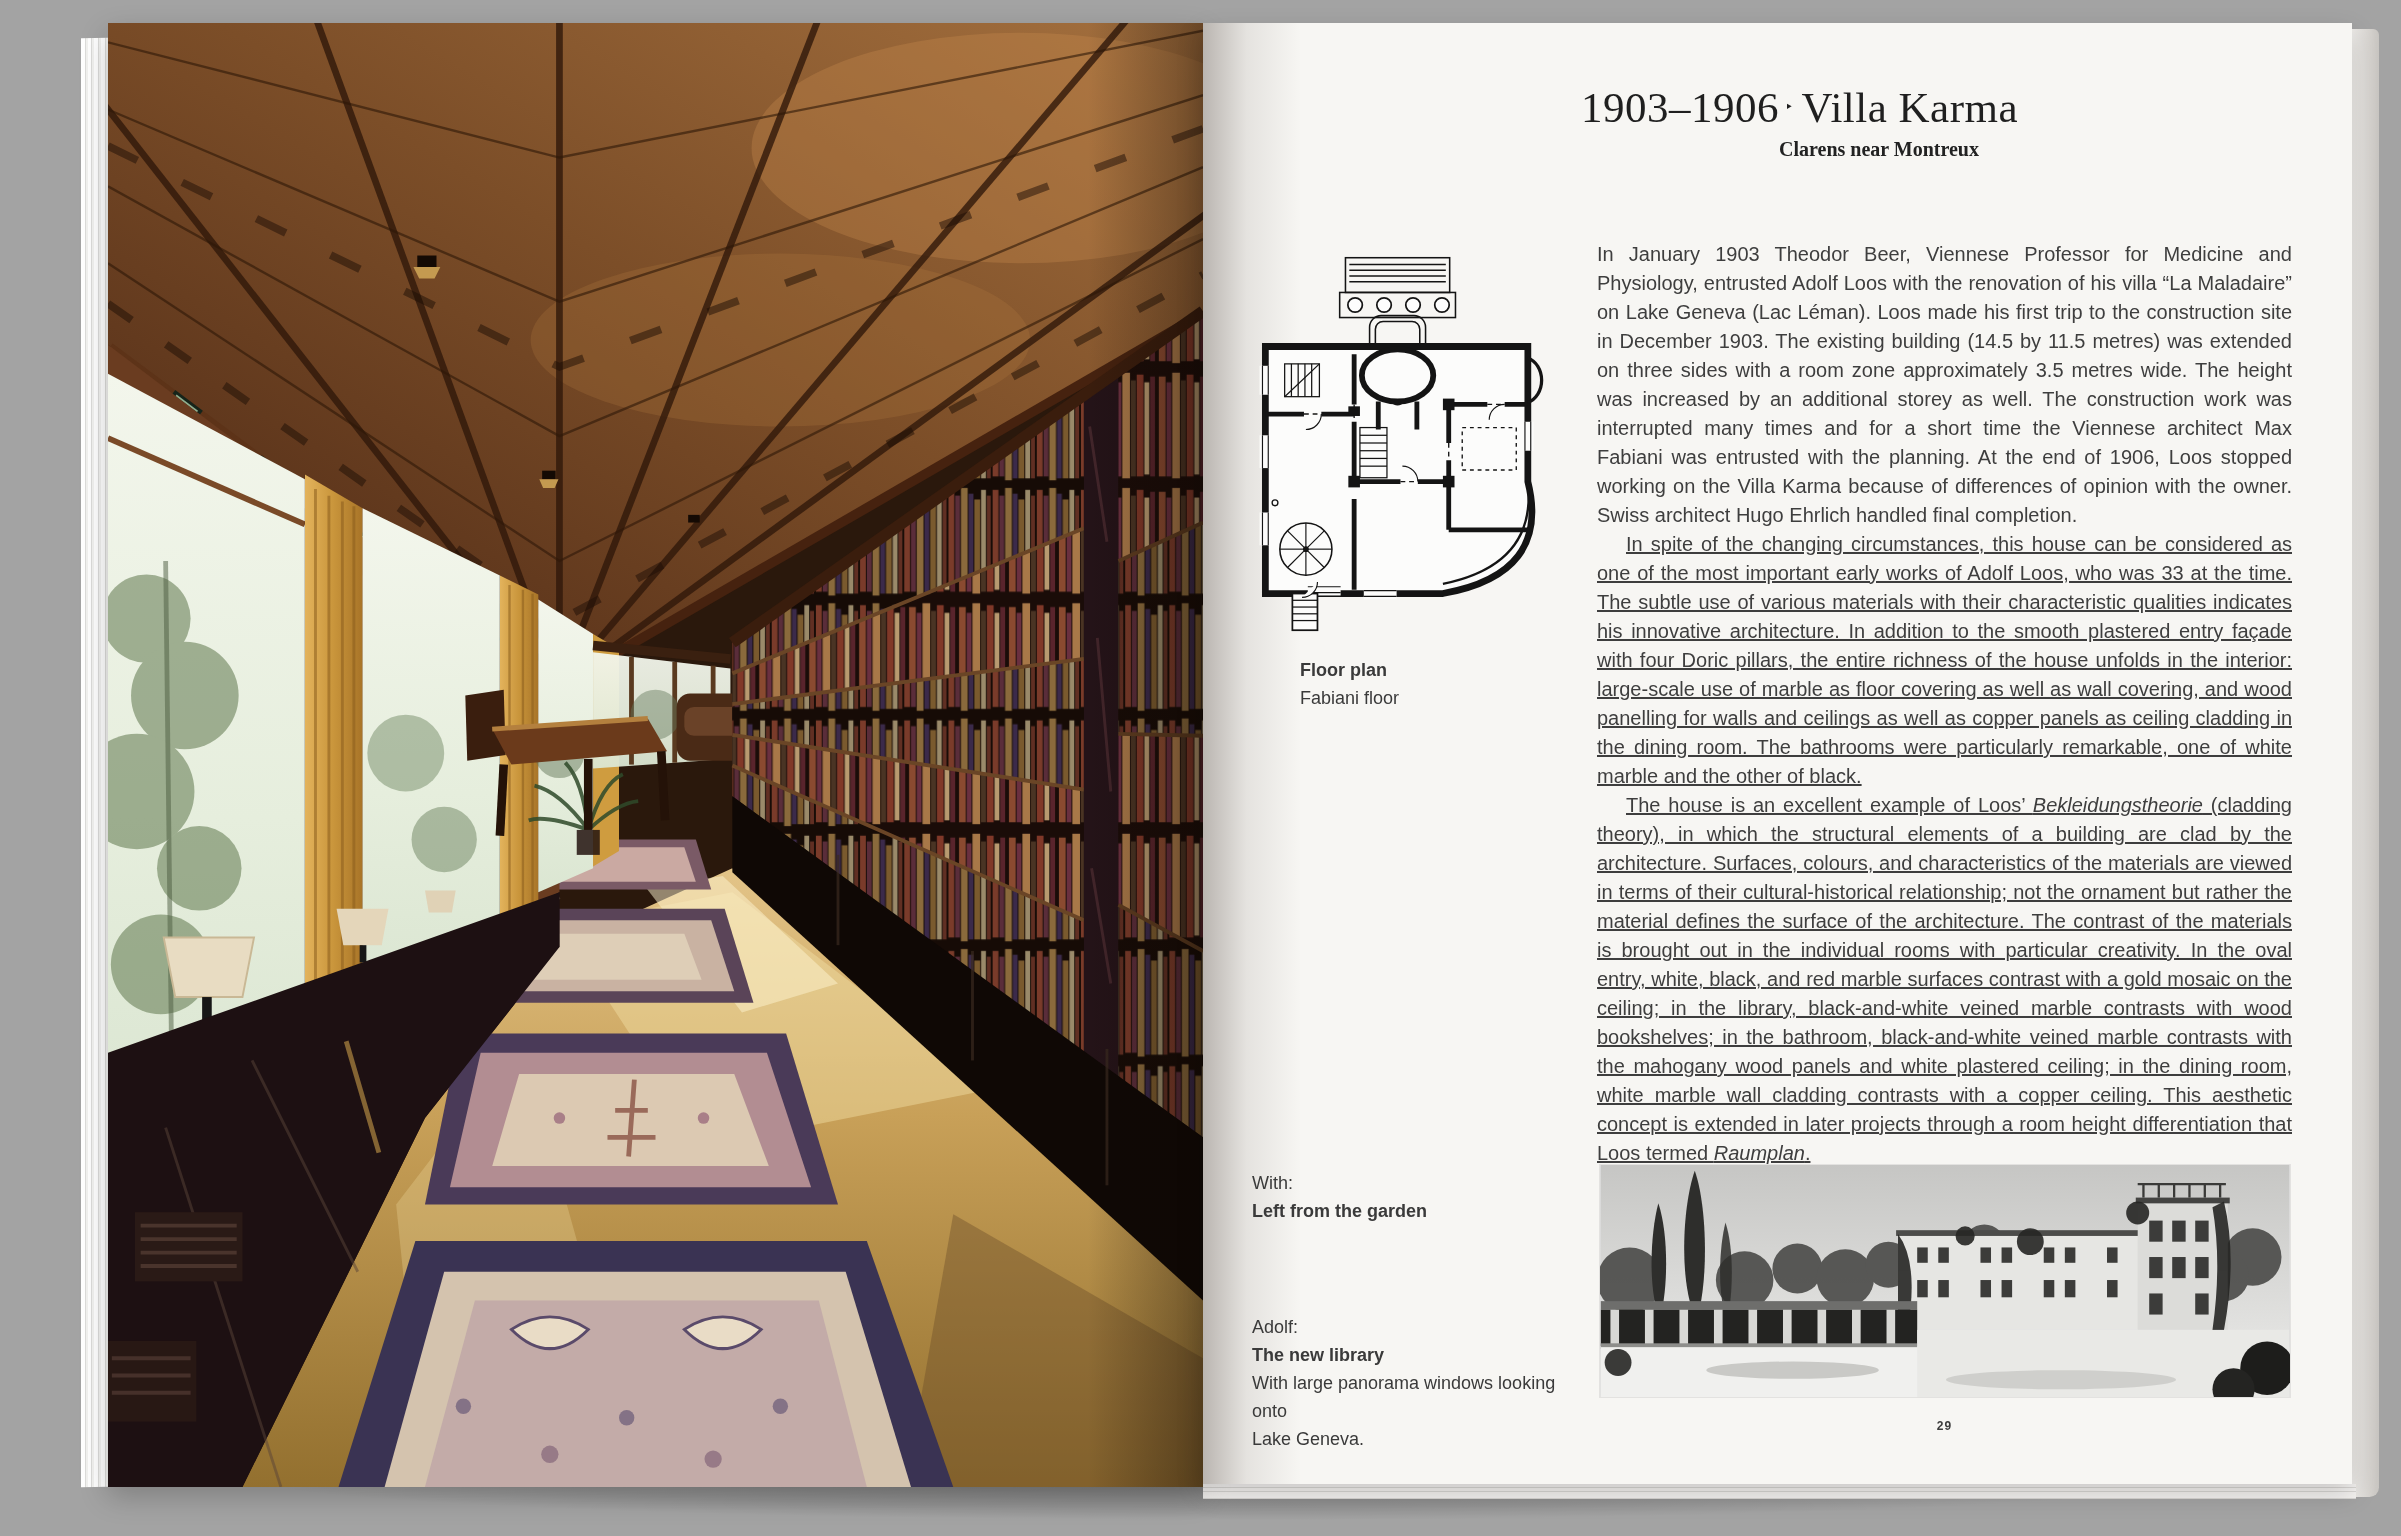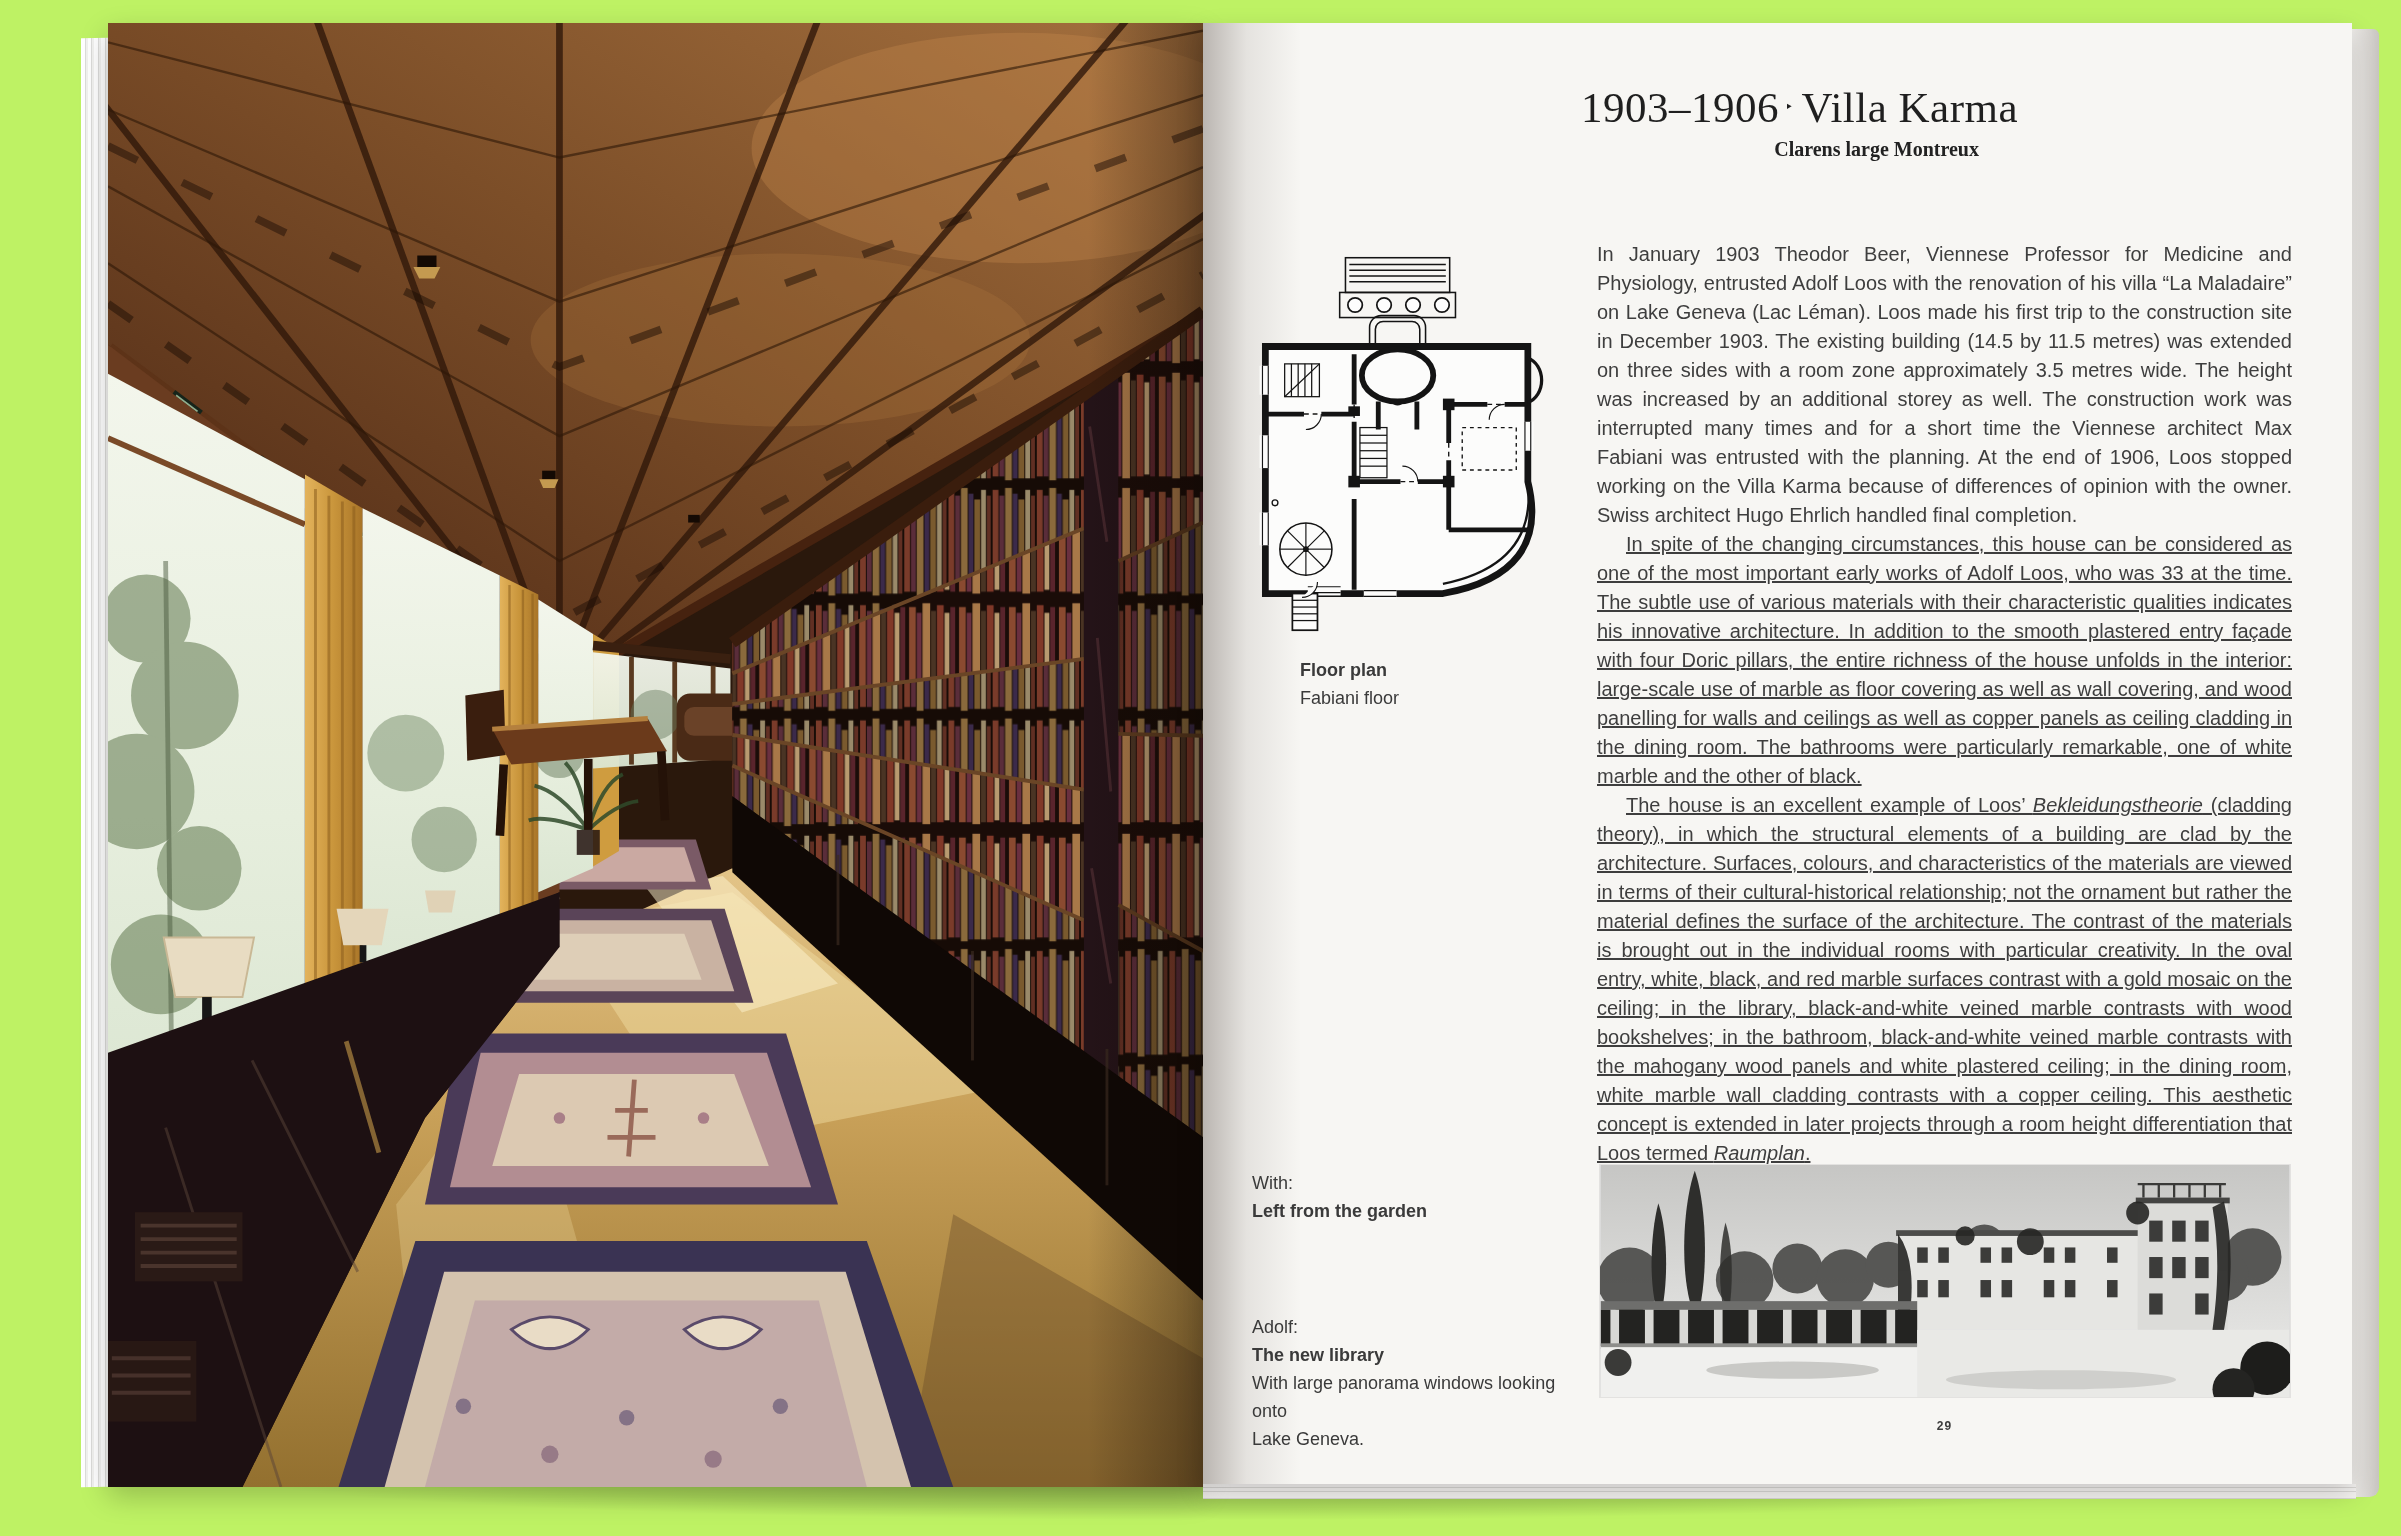--- a/index.html
+++ b/index.html
@@ -1,16 +1,16 @@
 <!DOCTYPE html>
 <html><head>
 <meta charset="utf-8">
 <style>
   html,body{margin:0;padding:0;background:#ffffff;}
-  #screen{position:relative;width:2402px;height:1536px;background:#bef264;overflow:hidden;
+  #screen{position:relative;width:2402px;height:1536px;background:#a3a3a3;overflow:hidden;
           font-family:"Liberation Sans",sans-serif;}
   .abs{position:absolute;}
 
   
   .book-shadow{left:86px;top:1478px;width:2286px;height:54px;
     background:radial-gradient(ellipse 55% 100% at 50% 0%,rgba(0,0,0,.28),rgba(0,0,0,.10) 55%,transparent 78%);}
   .edge-stack-left{left:81px;top:38px;width:27px;height:1449px;
     background:repeating-linear-gradient(90deg,#ffffff 0 3.8px,#dcdcda 3.8px 4.8px,#f2f2f0 4.8px 6.7px);
     transform:skewY(-0.6deg);}
   .edge-stack-bottom{left:1203px;top:1484px;width:1153px;height:15.4px;
@@ -358,21 +358,21 @@
     </svg>
   </div>
   <div class="abs left-gutter-shade"></div>
 
   <div class="abs page-right"></div>
   <div class="abs right-gutter-shade"></div>
 
   <div class="abs title-line">
     <span>1903–1906</span><span class="title-sep">‣</span><span>Villa Karma</span>
   </div>
-  <div class="abs subtitle">Clarens large Montreux</div>
+  <div class="abs subtitle">Clarens near Montreux</div>
 
   <div class="abs plan-box">
     <svg width="309" height="386" viewBox="0 0 318 400">
       <g fill="none" stroke="#141414">
 
         <g stroke-width="1.6">
           <rect x="103" y="8" width="108" height="36"></rect>
           <line x1="107" y1="15" x2="207" y2="15"></line>
             <line x1="107" y1="21" x2="207" y2="21"></line>
           <line x1="107" y1="27" x2="207" y2="27"></line>

